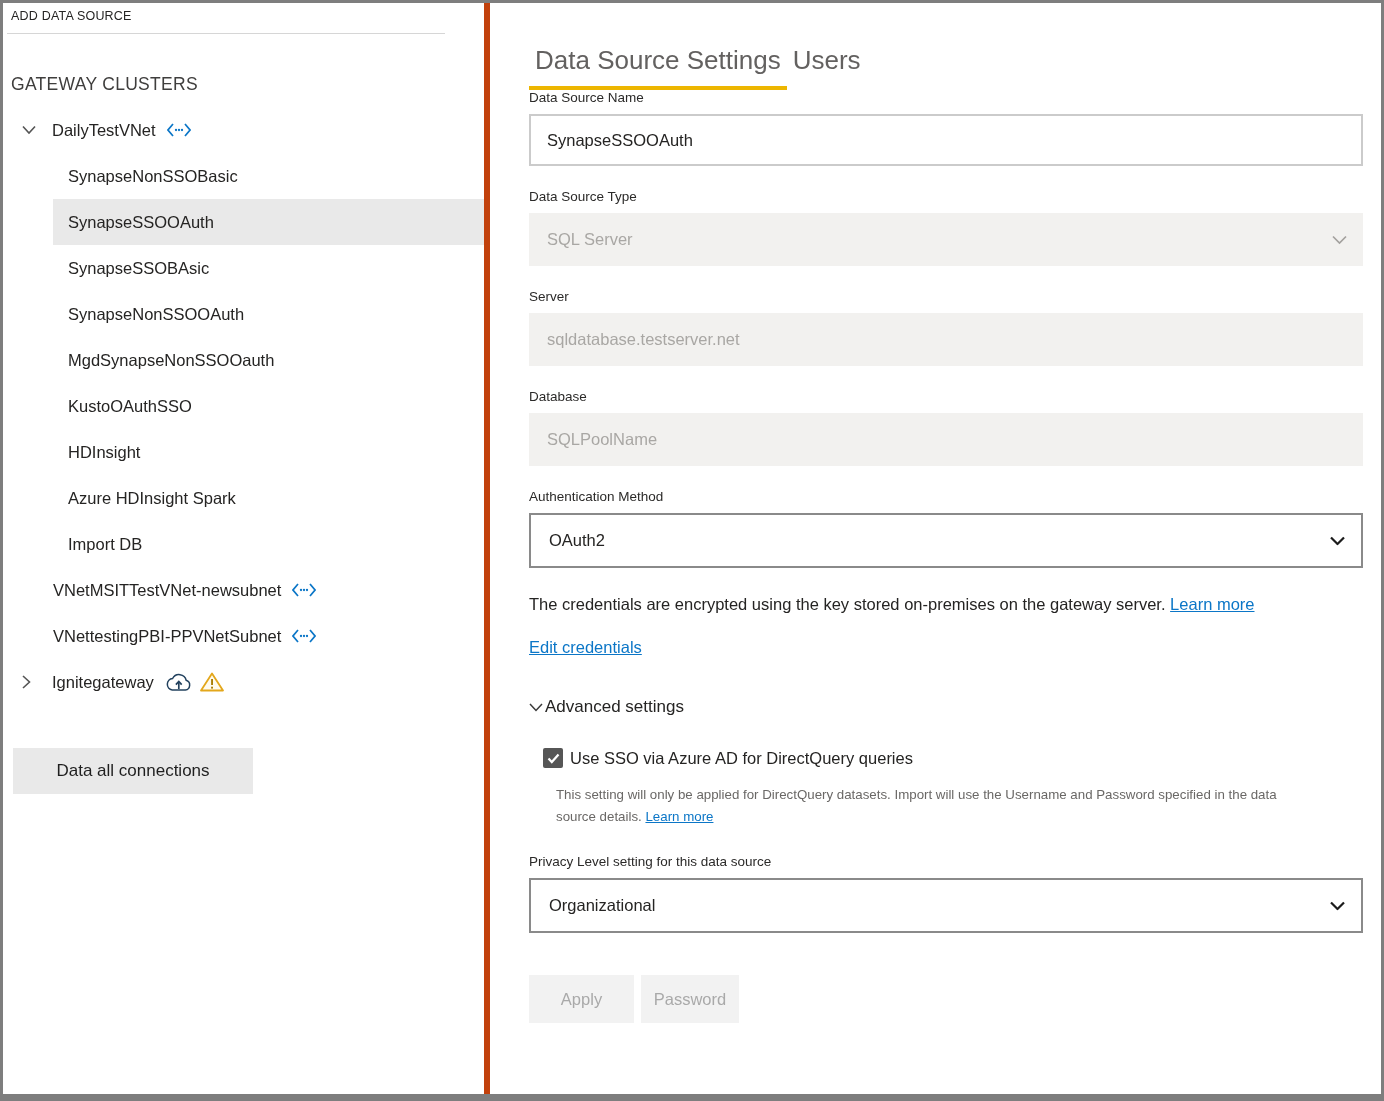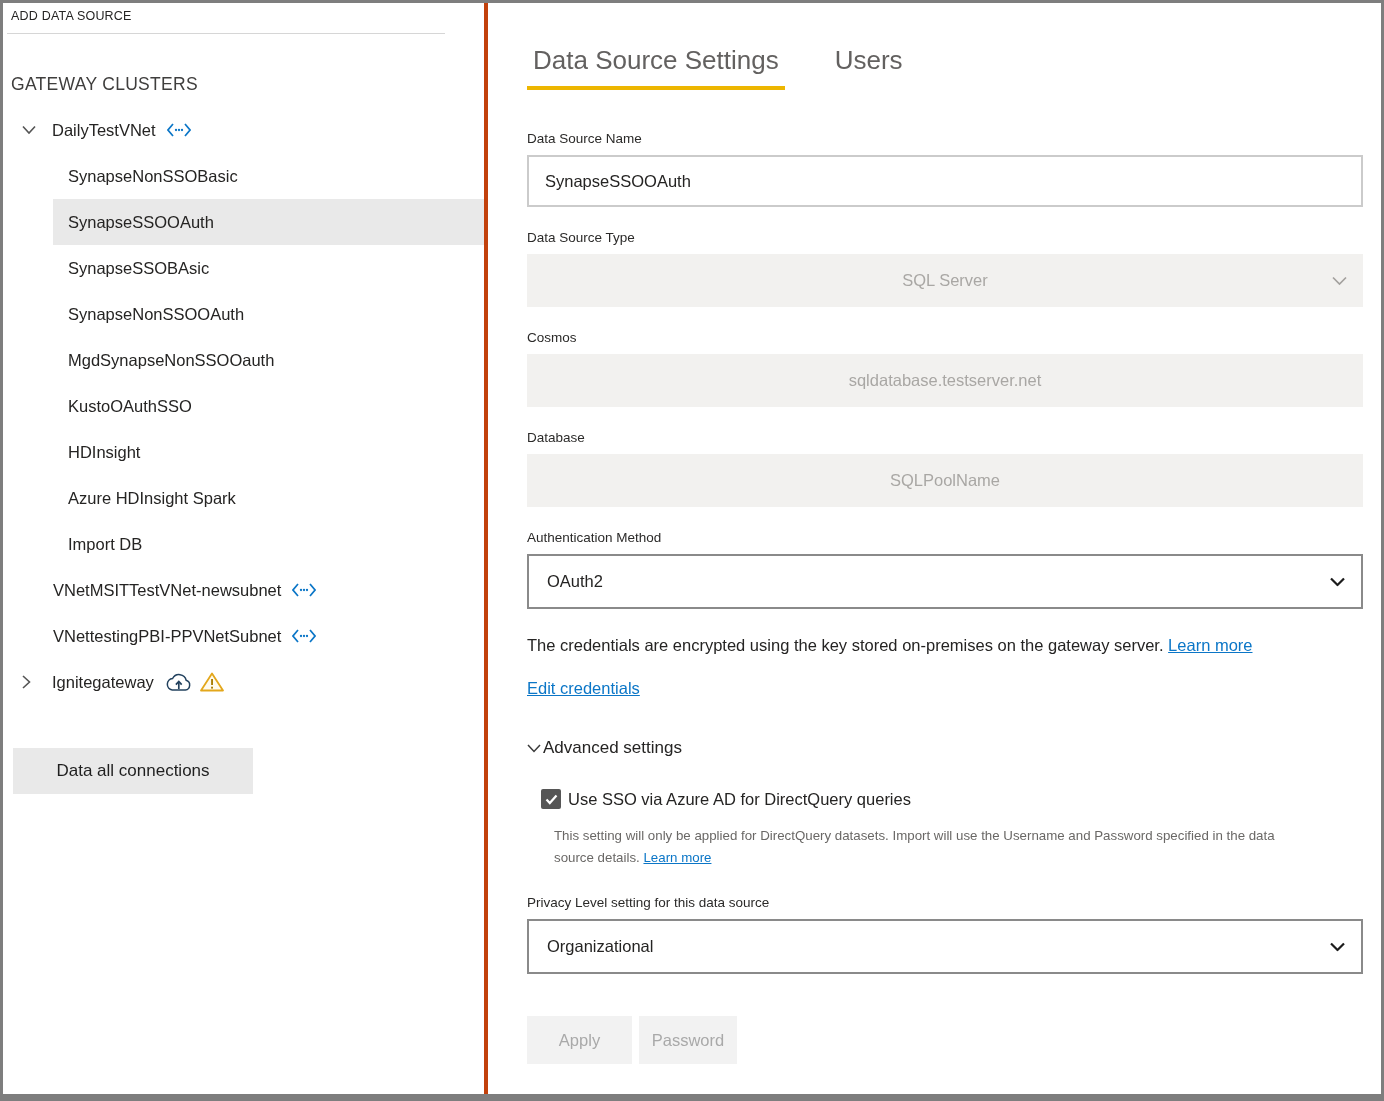--- a/index.html
+++ b/index.html
@@ -4,51 +4,51 @@
 <style>
   html,body{margin:0;padding:0;background:#fff;}
   .window{
     width:1384px;height:1101px;box-sizing:border-box;
     border:3px solid #7e7e7e;border-bottom-width:7px;
     display:flex;background:#fff;
     font-family:"Liberation Sans",sans-serif;color:#252423;
     overflow:hidden;position:relative;
   }
   
-  .sidebar{width:481px;flex:none;border-right:4px solid #c2410c;position:relative;}
+  .sidebar{width:481px;flex:none;border-right:6px solid #c2410c;position:relative;}
   .src-header{padding:6px 0 0 8px;font-size:12.5px;color:#252423;letter-spacing:.2px;}
   .src-divider{height:0;border-top:1px solid #d6d6d6;margin:10px 0 0 4px;width:438px;}
   .clusters-title{margin:40px 0 0 8px;font-size:17.5px;color:#3f3e3d;letter-spacing:.3px;}
   .tree{margin-top:12px;}
   .tree-row{height:46px;display:flex;align-items:center;font-size:16.5px;color:#252423;position:relative;}
   .tree-row .chev{position:absolute;left:19px;top:50%;transform:translateY(-50%);display:flex;}
   .tree-row.cluster{padding-left:49px;}
   .tree-row.child{margin-left:50px;padding-left:15px;}
   .tree-row.child.selected{background:#e9e9e9;}
   .row-icon{margin-left:11px;display:flex;align-items:center;}
   .row-icon.warn{margin-left:8px;}
   .test-btn{
     display:block;margin:43px 0 0 10px;width:240px;height:46px;background:#e9e9e9;
     border:none;font-family:"Liberation Sans",sans-serif;font-size:17px;color:#1f1f1f;cursor:pointer;
   }
   
   .main{flex:1;padding:0 18px 0 39px;box-sizing:border-box;}
-  .tabs{display:flex;gap:44px;margin-top:42px;}
+  .tabs{display:flex;margin-top:42px;}
   .tab{font-size:26px;color:#636160;padding:0 6px 10px 6px;cursor:pointer;font-weight:400;}
   .tab.active{border-bottom:4px solid #edb600;}
-  .form{margin-top:41px;}
+  .form{}
   .field-label{font-size:13.5px;color:#2b2a29;margin-bottom:9px;}
   .fld{box-sizing:border-box;width:100%;margin-bottom:23px;position:relative;}
   input.text-field{
     box-sizing:border-box;width:100%;height:52px;border:2px solid #cbcbcb;background:#fff;
     font-family:"Liberation Sans",sans-serif;font-size:16.5px;color:#252423;padding:0 16px;outline:none;
   }
   .disabled-field{
     height:53px;background:#f2f1ef;display:flex;align-items:center;
-    padding:0 18px;font-size:16.5px;color:#a9a7a4;position:relative;justify-content:center;
+    padding:0 18px;font-size:16.5px;color:#a9a7a4;position:relative;
   }
   .select-field{
     height:55px;border:2px solid #8a8a8a;background:#fff;display:flex;align-items:center;
     padding:0 18px;font-size:16.5px;color:#252423;cursor:pointer;position:relative;box-sizing:border-box;
   }
   .dd-chev{position:absolute;right:16px;top:50%;transform:translateY(-50%);display:flex;}
   .note{font-size:16.5px;color:#252423;margin-top:24px;line-height:24px;}
   a.link{color:#0b76c7;text-decoration:underline;cursor:pointer;}
   .edit-cred{margin-top:22px;font-size:16.5px;}
   .advanced{margin-top:40px;font-size:17px;color:#252423;display:flex;align-items:center;cursor:pointer;}
@@ -209,21 +209,21 @@
         <div class="disabled-field">
           <span>SQL Server</span>
           <span class="dd-chev">
             <svg width="15" height="9" viewBox="0 0 15 9">
                 <polyline points="1,1 7.5,7.5 14,1" fill="none" stroke="#a3a19e" stroke-width="1.7"></polyline>
               </svg>
           </span>
         </div>
       </div>
 
-      <div class="field-label">Cosmos</div>
+      <div class="field-label">Server</div>
       <div class="fld">
         <div class="disabled-field">
           <span>sqldatabase.testserver.net</span>
         </div>
       </div>
 
       <div class="field-label">Database</div>
       <div class="fld">
         <div class="disabled-field">
           <span>SQLPoolName</span>

